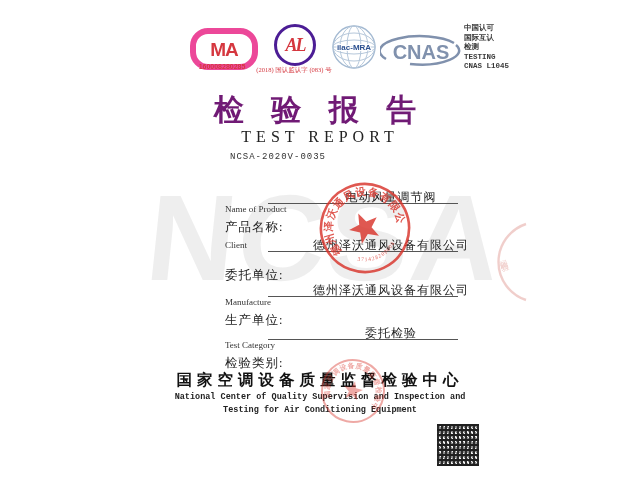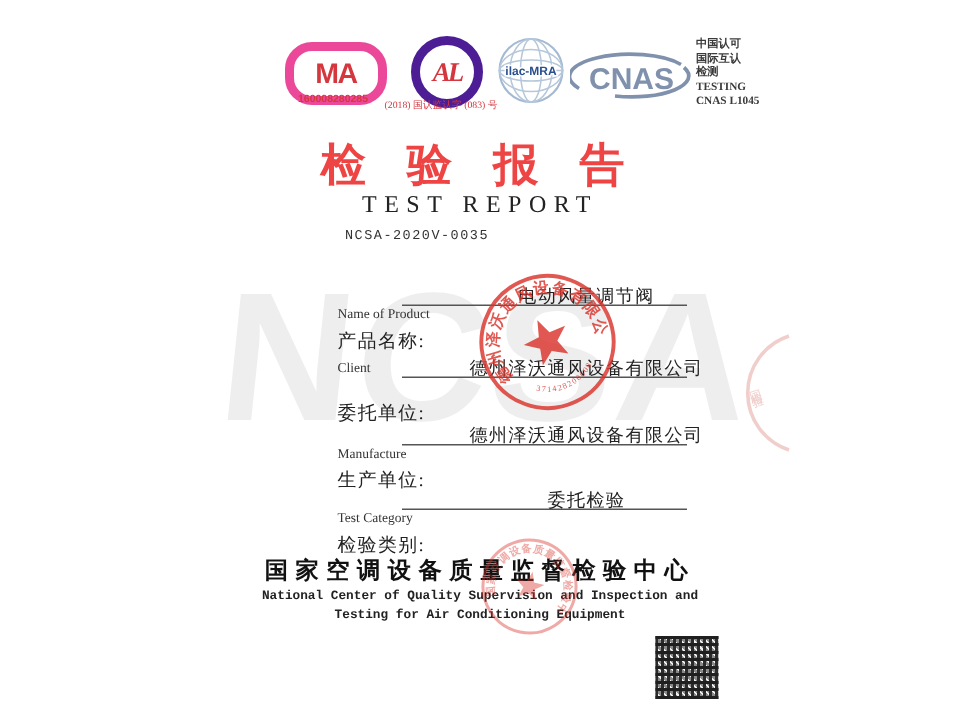--- a/index.html
+++ b/index.html
@@ -26,41 +26,41 @@
   .cma-gap{left:243px;top:40px;width:6px;height:9px;background:#fff;}
   .cma-text{
     font-family:"Liberation Sans", sans-serif;font-weight:bold;
     color:#d5373f;font-size:19px;letter-spacing:-1px;line-height:1;
   }
   .cma-number{
     left:184px;top:63px;width:76px;text-align:center;
     color:#d5373f;font-size:7px;font-family:"Liberation Sans", sans-serif;font-weight:bold;
   }
   .cal-circle{
-    left:274px;top:24px;width:36px;height:36px;border:6px solid #4c1d95;border-radius:50%;
+    left:274px;top:24px;width:36px;height:36px;border:3px solid #4c1d95;border-radius:50%;
     display:flex;align-items:center;justify-content:center;
   }
   .cal-text{
     font-family:"Liberation Serif", serif;font-weight:bold;font-style:italic;
     color:#d5373f;font-size:18px;line-height:1;letter-spacing:-2px;
   }
   .cal-caption{
     left:246px;top:66px;width:96px;text-align:center;
     color:#d5373f;font-size:6.5px;white-space:nowrap;
   }
   .ilac-svg{left:331px;top:24px;}
   .cnas-svg{left:380px;top:33px;}
   .accred{
-    left:464px;top:24px;font-family:Liberation Serif, serif;
+    left:464px;top:24px;font-family:Liberation Mono, monospace;
     font-size:7.5px;font-weight:bold;line-height:9.6px;color:#3a3a3a;
   }
   
   .title-zh{
     left:0;top:90px;width:640px;text-align:center;
-    font-size:30px;font-weight:bold;letter-spacing:10px;color:#ef4444;z-index:2;
+    font-size:30px;font-weight:bold;letter-spacing:10px;color:#701a75;z-index:2;
   }
   .title-en{
     left:0;top:128px;width:640px;text-align:center;
     font-size:16px;letter-spacing:5px;color:#222;z-index:2;
     font-family:"Liberation Serif", serif;
   }
   .report-no{
     left:0;top:152px;width:556px;text-align:center;
     font-size:9px;letter-spacing:1px;color:#333;z-index:2;
     font-family:"Liberation Mono", monospace;

